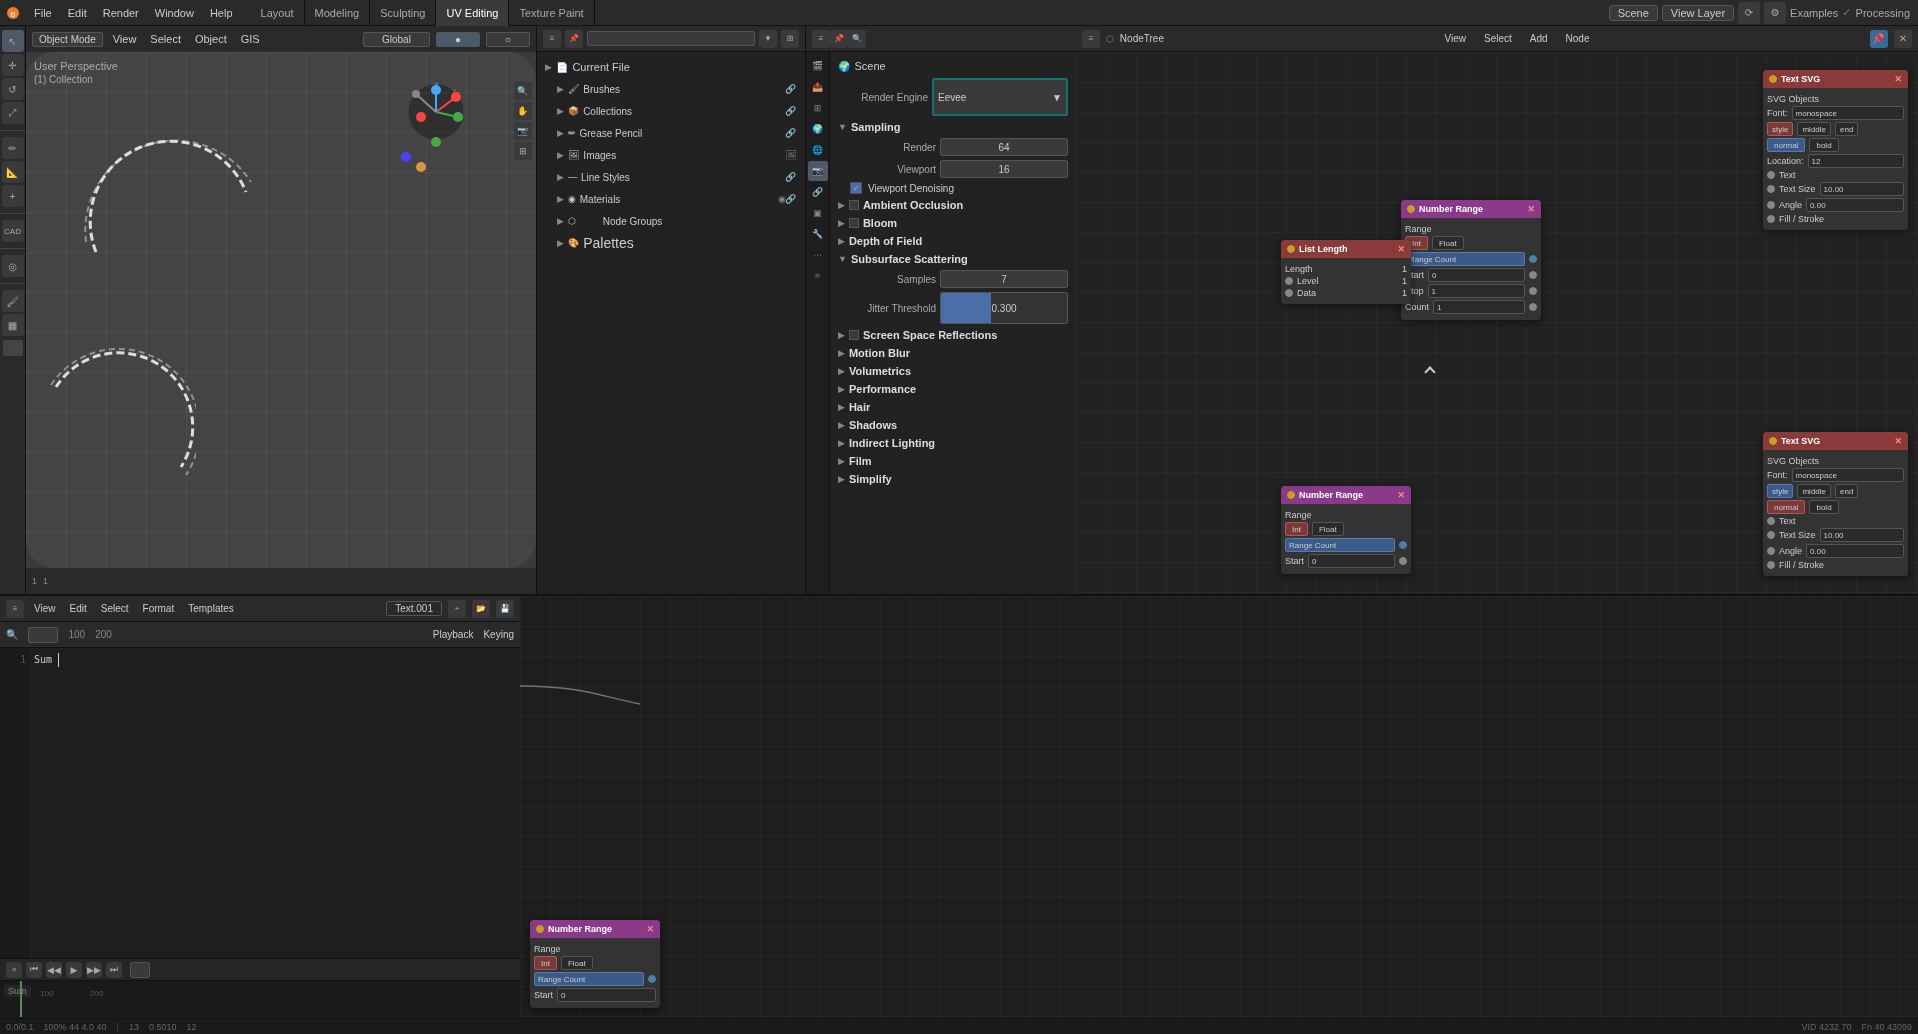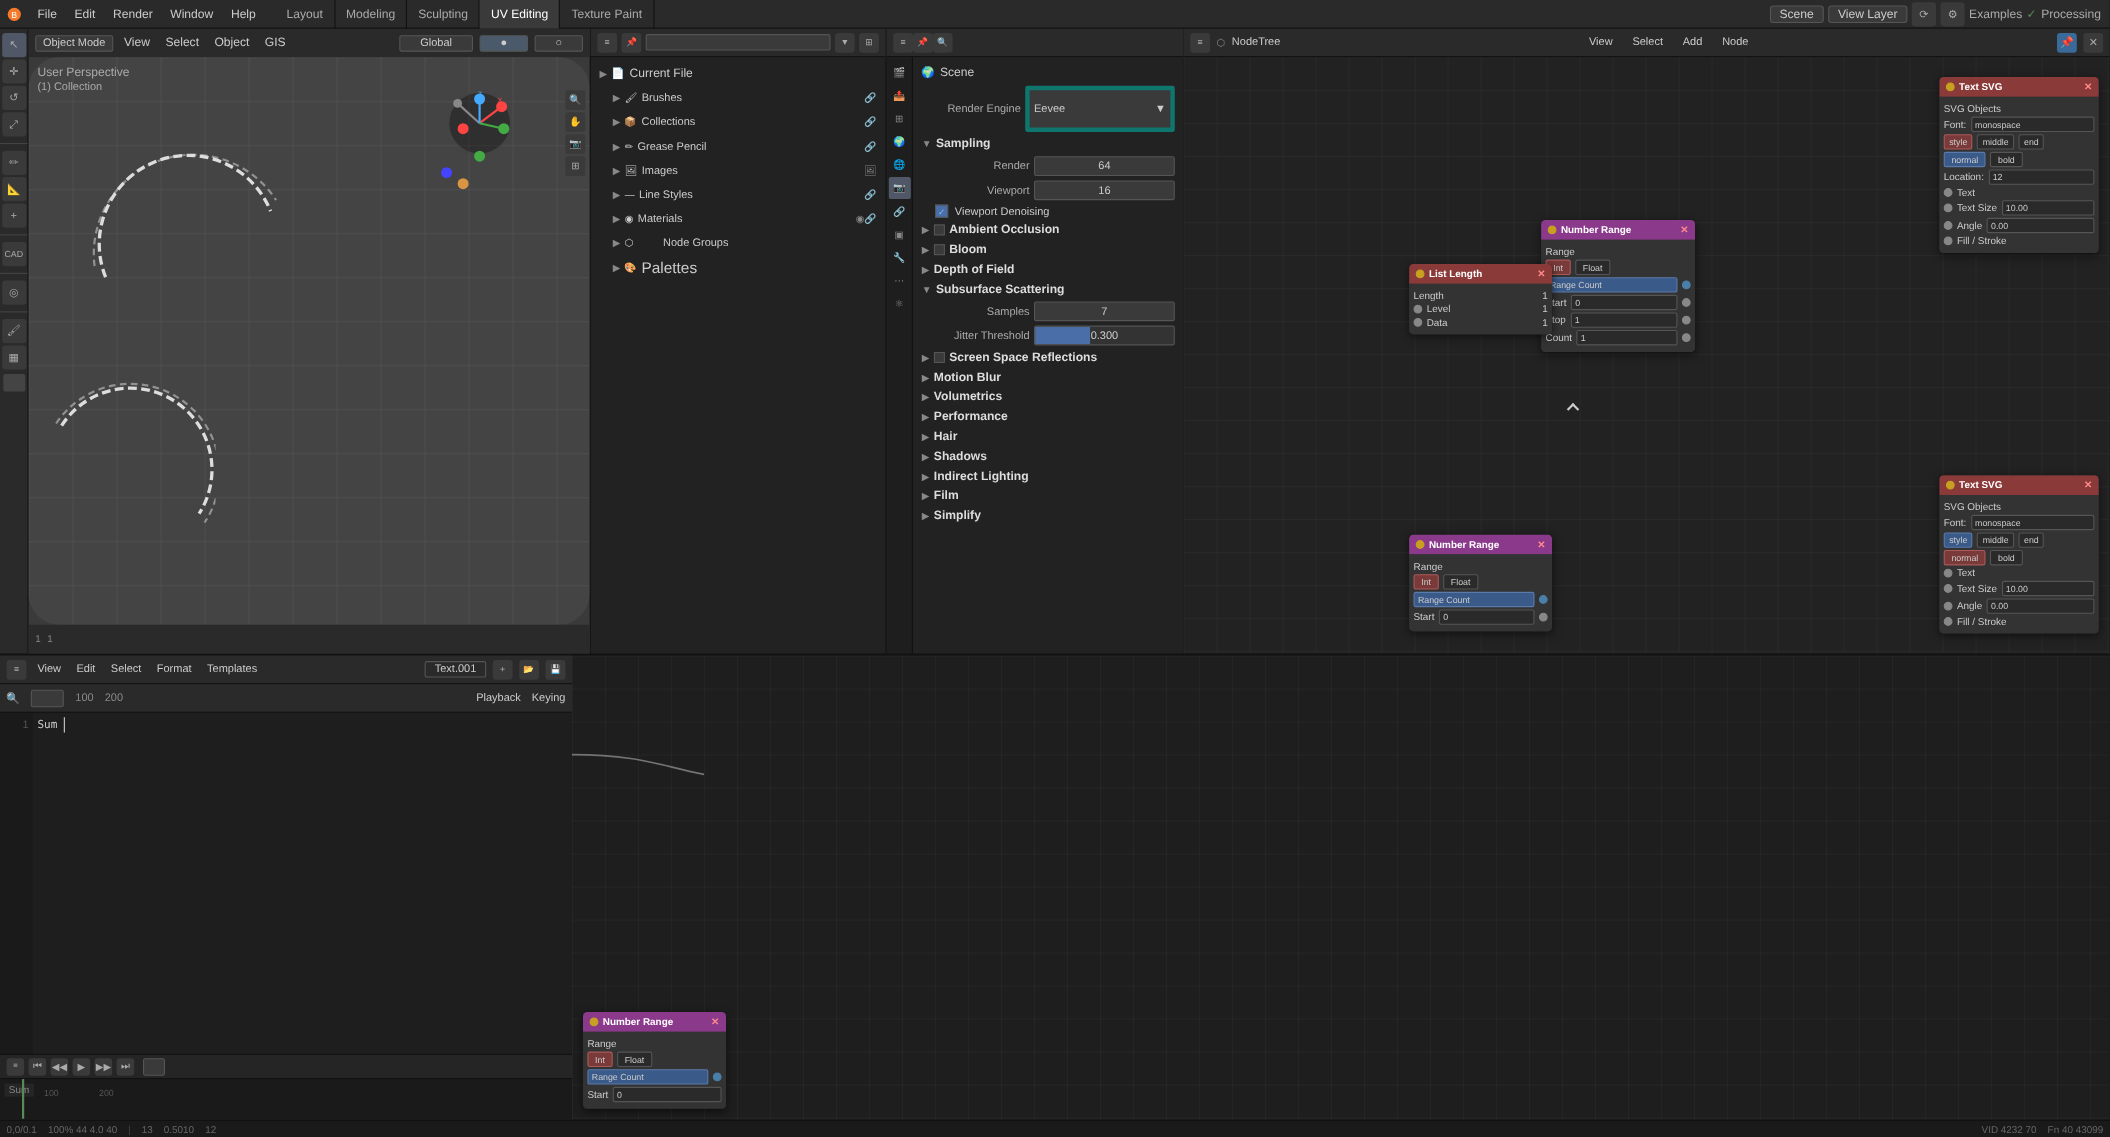--- a/index.html
+++ b/index.html
@@ -273,21 +273,21 @@
       padding: 1px 4px;
       border-radius: 2px;
       height: 18px;
       display: flex;
       align-items: center;
       justify-content: center;
     }
     .props-dropdown {
       flex: 1;
       background: #3a3a3a;
-      border: 4px solid #0f766e;
+      border: 2px solid #0f766e;
       color: #ccc;
       font-size: 10px;
       padding: 17px 4px;
       border-radius: 2px;
       height: 20px;
       display: flex;
       align-items: center;
       justify-content: space-between;
     }
     .section-header {
@@ -317,21 +317,21 @@
       background: #3a3a3a;
       display: flex; align-items: center; justify-content: center;
       font-size: 8px;
       color: #7fbfff;
       cursor: pointer;
     }
     .mini-checkbox.checked { background: #4a6ea8; }
     .progress-bar-container {
       flex: 1;
       background: #333;
-      height: 18px;
+      height: 32px;
       border-radius: 2px;
       overflow: hidden;
       position: relative;
       border: 1px solid #555;
     }
     .progress-bar-fill {
       background: #4a6ea8;
       height: 100%;
     }
     .progress-bar-label {

